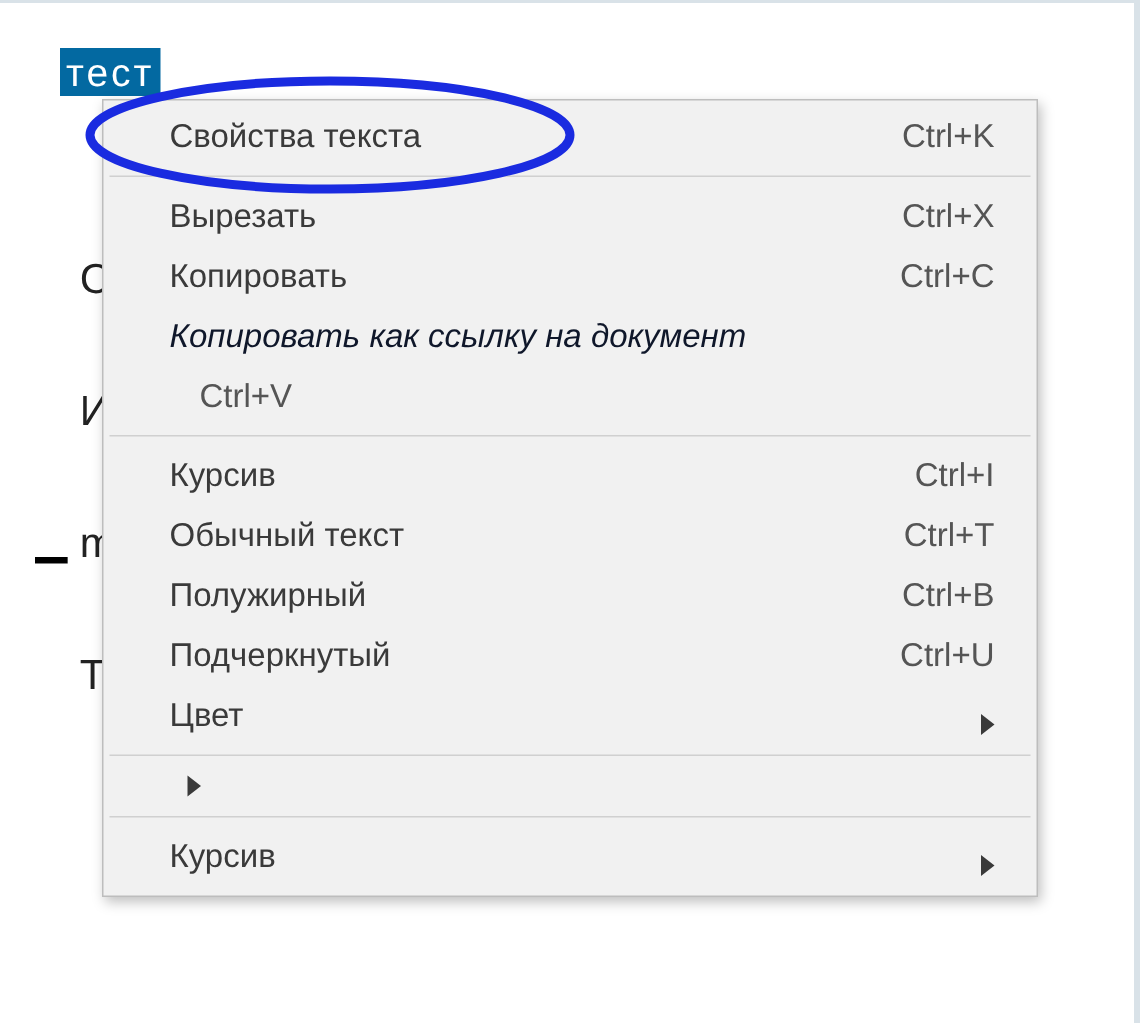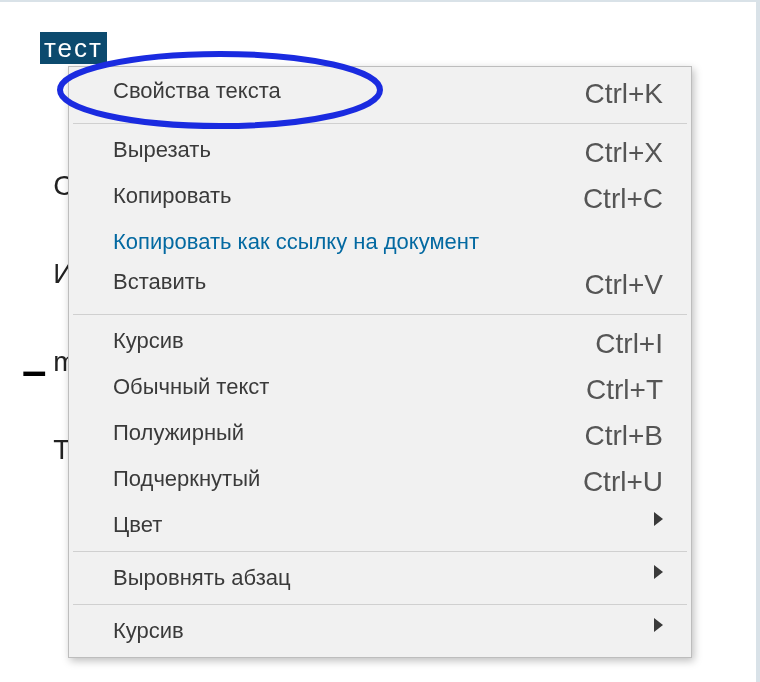--- a/index.html
+++ b/index.html
@@ -16,21 +16,21 @@
     position: relative;
     width: 760px;
     height: 682px;
     border-right: 4px solid #d9e2e8;
     border-top: 2px solid #d9e2e8;
   }
   .selected-word {
     position: absolute;
     top: 30px;
     left: 40px;
-    background: #0c4a6e;
+    background: #0369a1;
     color: #ffffff;
     font-size: 26px;
     line-height: 32px;
     padding: 0 4px;
     letter-spacing: 2px;
   }
   .bg-text {
     position: absolute;
     left: 22px;
     top: 118px;
@@ -52,38 +52,39 @@
     left: 68px;
     top: 64px;
     width: 624px;
     background: #f1f1f1;
     border: 1px solid #bdbdbd;
     box-shadow: 2px 3px 8px rgba(0,0,0,0.25);
     padding: 4px 0 6px 0;
   }
   .menu-item {
     display: flex;
-    align-items: flex-start;
+    align-items: flex-end;
     justify-content: space-between;
     padding: 7px 28px 7px 44px;
     font-size: 22px;
     color: #3a3a3a;
     cursor: default;
     position: relative;
   }
   .menu-item .label { flex: 1 1 auto; }
   .menu-item .shortcut {
     color: #555;
-    font-size: 28px;
+    font-size: 22px;
     margin-left: 20px;
     white-space: nowrap;
   }
   .menu-item.disabled .label,
   .menu-item.disabled .shortcut {
-    color: #0369a1;
+    color: #0f172a;
+    font-style: italic;
   }
   .menu-sep {
     height: 1px;
     background: #d0d0d0;
     margin: 6px 4px;
   }
   .submenu-arrow {
     width: 0; height: 0;
     border-top: 7px solid transparent;
     border-bottom: 7px solid transparent;
@@ -122,21 +123,20 @@
         <span class="shortcut">Ctrl+X</span>
       </div>
       <div class="menu-item">
         <span class="label">Копировать</span>
         <span class="shortcut">Ctrl+C</span>
       </div>
       <div class="menu-item disabled">
         <span class="label">Копировать как ссылку на документ</span>
       </div>
       <div class="menu-item">
-        <span class="label">Вставить</span>
         <span class="shortcut">Ctrl+V</span>
       </div>
       <div class="menu-sep"></div>
       <div class="menu-item">
         <span class="label">Курсив</span>
         <span class="shortcut">Ctrl+I</span>
       </div>
       <div class="menu-item">
         <span class="label">Обычный текст</span>
         <span class="shortcut">Ctrl+T</span>
@@ -148,21 +148,20 @@
       <div class="menu-item">
         <span class="label">Подчеркнутый</span>
         <span class="shortcut">Ctrl+U</span>
       </div>
       <div class="menu-item">
         <span class="label">Цвет</span>
         <span class="submenu-arrow"></span>
       </div>
       <div class="menu-sep"></div>
       <div class="menu-item">
-        <span class="label">Выровнять абзац</span>
         <span class="submenu-arrow"></span>
       </div>
       <div class="menu-sep"></div>
       <div class="menu-item">
         <span class="label">Курсив</span>
         <span class="submenu-arrow"></span>
       </div>
     </div>
 
   <svg class="annotation" width="760" height="682" style="left:0;top:0;">

